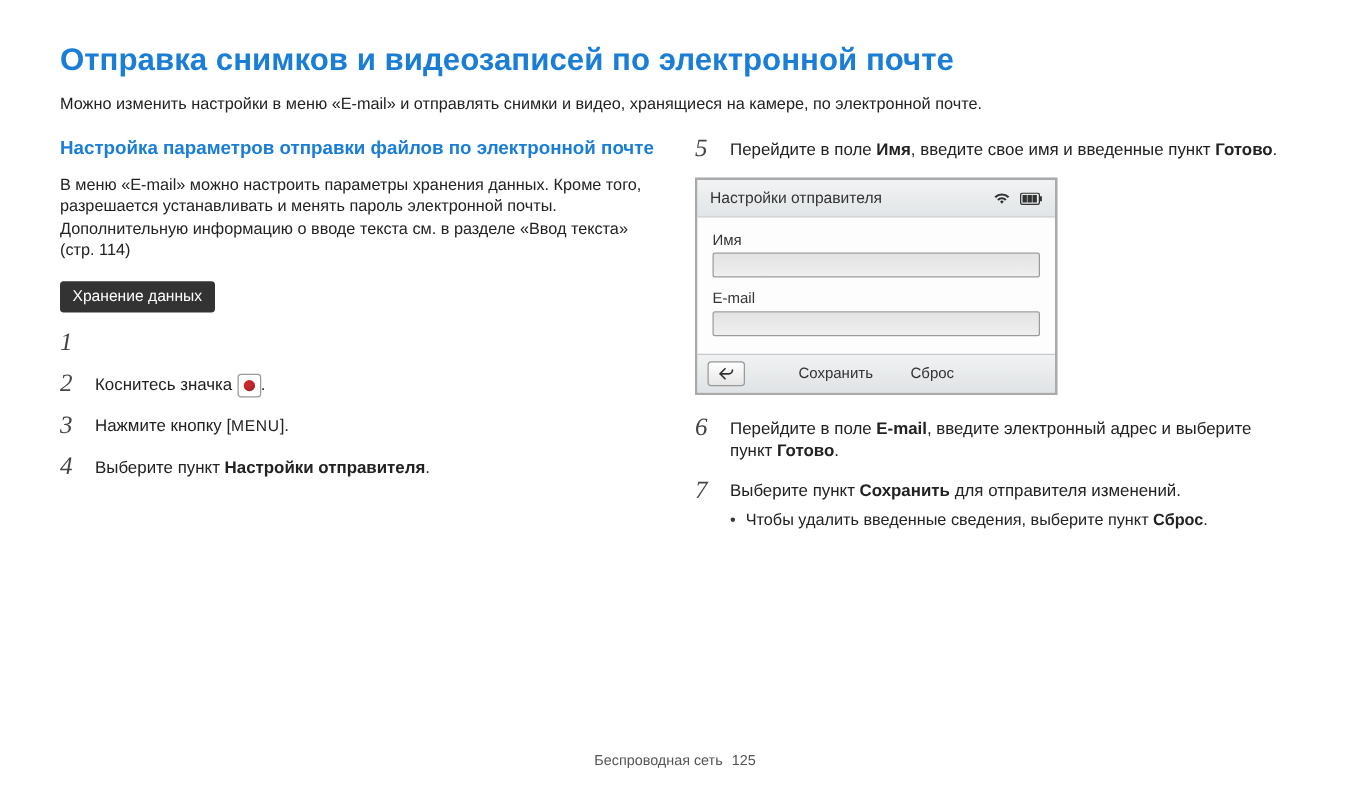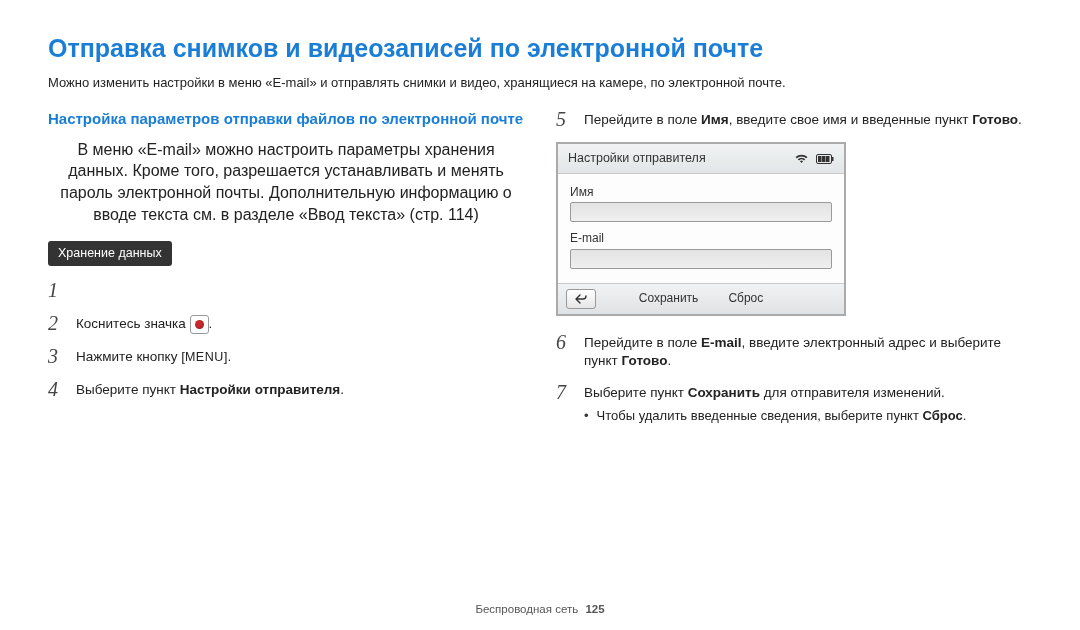--- a/index.html
+++ b/index.html
@@ -38,23 +38,22 @@
     width: 480px;
   }
   .subhead {
     color: #1a7ed6;
     font-weight: 700;
     font-size: 15px;
     line-height: 1.3;
     margin-bottom: 10px;
   }
   .para {
-    font-size: 16px;
+    font-size: 13px;
     margin-bottom: 12px;
-    text-align: center;
   }
   .badge-dark {
     display: inline-block;
     background: #333333;
     color: #fff;
     font-size: 12.5px;
     padding: 4px 10px;
     border-radius: 3px;
     margin: 4px 0 14px 0;
   }
@@ -194,21 +193,21 @@
   .page-footer {
     position: absolute;
     left: 0;
     right: 0;
     bottom: 12px;
     text-align: center;
     font-size: 11.5px;
     color: #555;
   }
   .page-footer .pn {
-    font-weight: 700;
+    font-weight: 400;
     margin-left: 4px;
   }
 
   .wifi-svg, .batt-svg { display:inline-block; }
 </style>
 </head>
 <body>
 
 <div class="page">
   <div class="title">Отправка снимков и видеозаписей по электронной почте</div>

